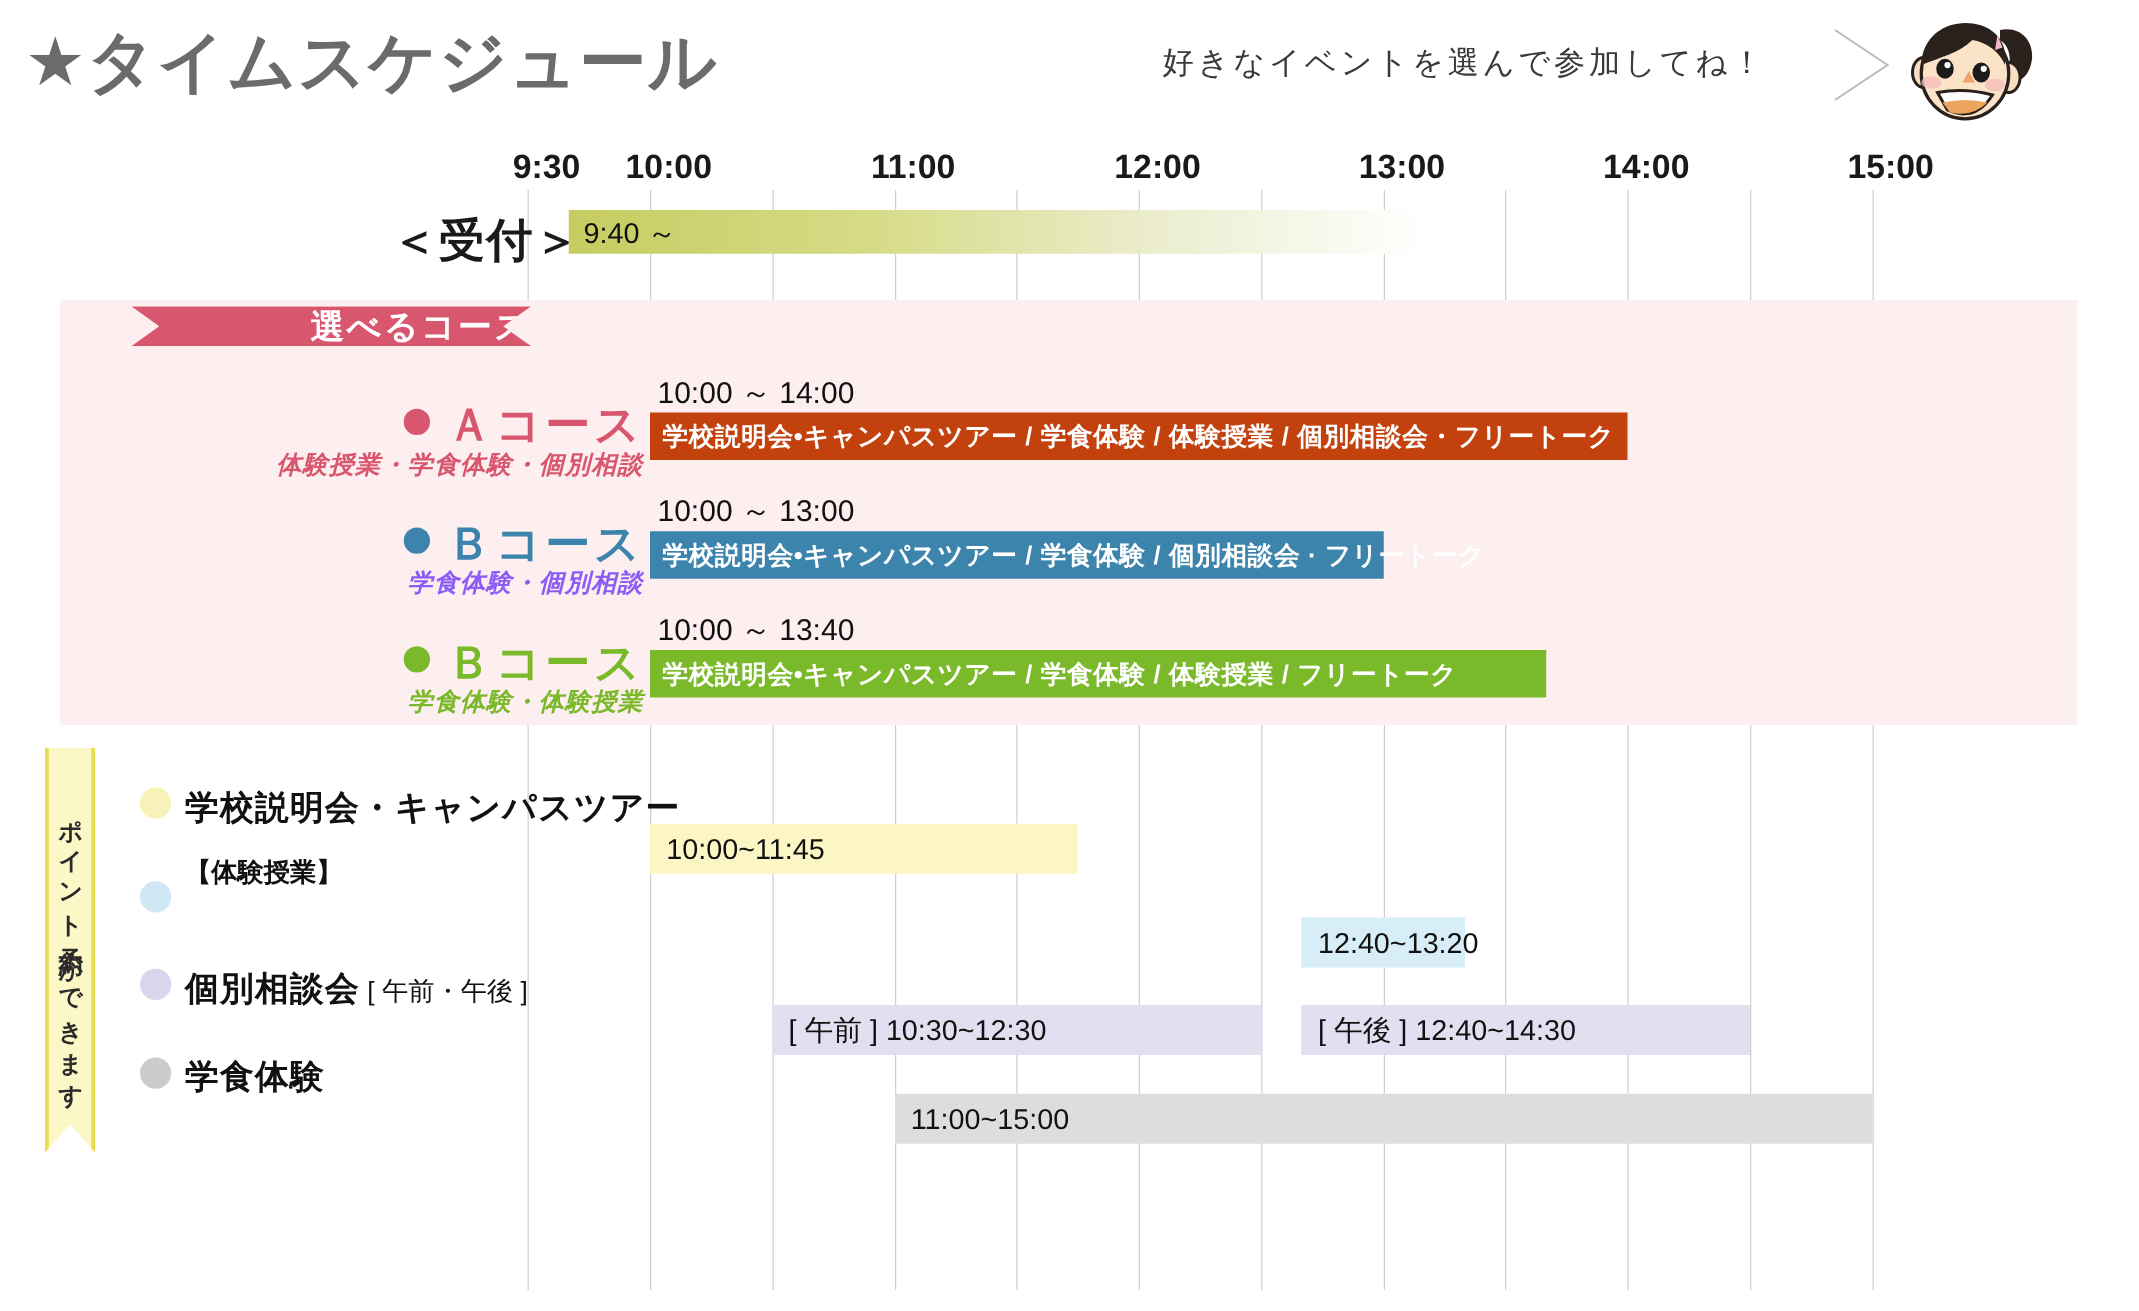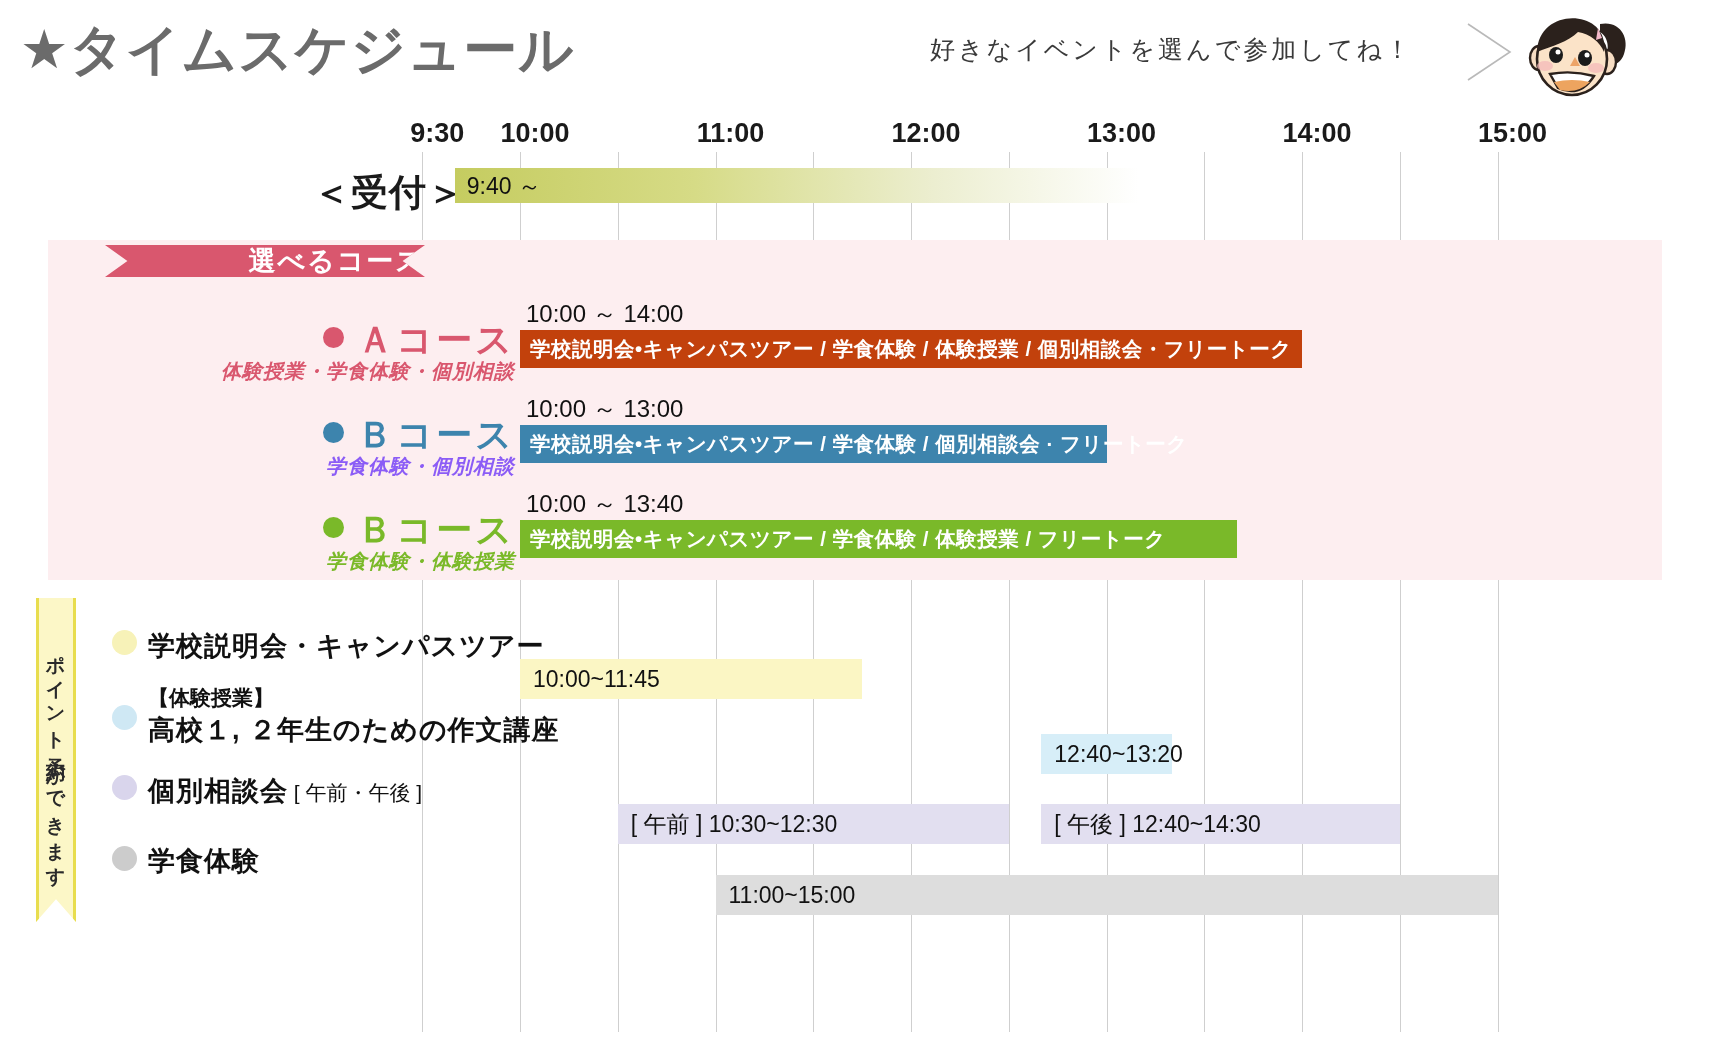--- a/index.html
+++ b/index.html
@@ -225,21 +225,21 @@
     <div class="vtxt">ポイント予約ができます</div>
   </div>
 
   <div id="event-rows">
       <div class="ev-dot" style="background: rgb(247, 242, 184); left: 112px; top: 630px;"></div>
       <div class="ev-label" style="left: 148px; top: 628px;"><span class="t-main">学校説明会・キャンパスツアー</span></div>
       <div class="ev-bar" style="left: 520px; width: 342.125px; top: 622px; background: rgb(251, 246, 196);">
         <span>10:00~11:45</span>
       </div>
       <div class="ev-dot" style="background: rgb(207, 232, 244); left: 112px; top: 705px;"></div>
-      <div class="ev-label" style="left: 148px; top: 684px;"><span class="t-pre">【体験授業】</span><span class="t-main">高校１, ２年生のための作文講座</span></div>
+      <div class="ev-label" style="left: 148px; top: 684px;"><span class="t-pre">【体験授業】</span></div>
       <div class="ev-bar" style="left: 1041.33px; width: 130.333px; top: 697px; background: rgb(215, 238, 248);">
         <span>12:40~13:20</span>
       </div>
       <div class="ev-dot" style="background: rgb(217, 213, 236); left: 112px; top: 775px;"></div>
       <div class="ev-label" style="left: 148px; top: 773px;"><span class="t-main">個別相談会</span><span class="t-sm"> [ 午前・午後 ]</span></div>
       <div class="ev-bar" style="left: 617.75px; width: 391px; top: 767px; background: rgb(226, 223, 240);">
         <span>[ 午前 ] 10:30~12:30</span>
       </div>
       <div class="ev-bar" style="left: 1041.33px; width: 358.417px; top: 767px; background: rgb(226, 223, 240);">
         <span>[ 午後 ] 12:40~14:30</span>

